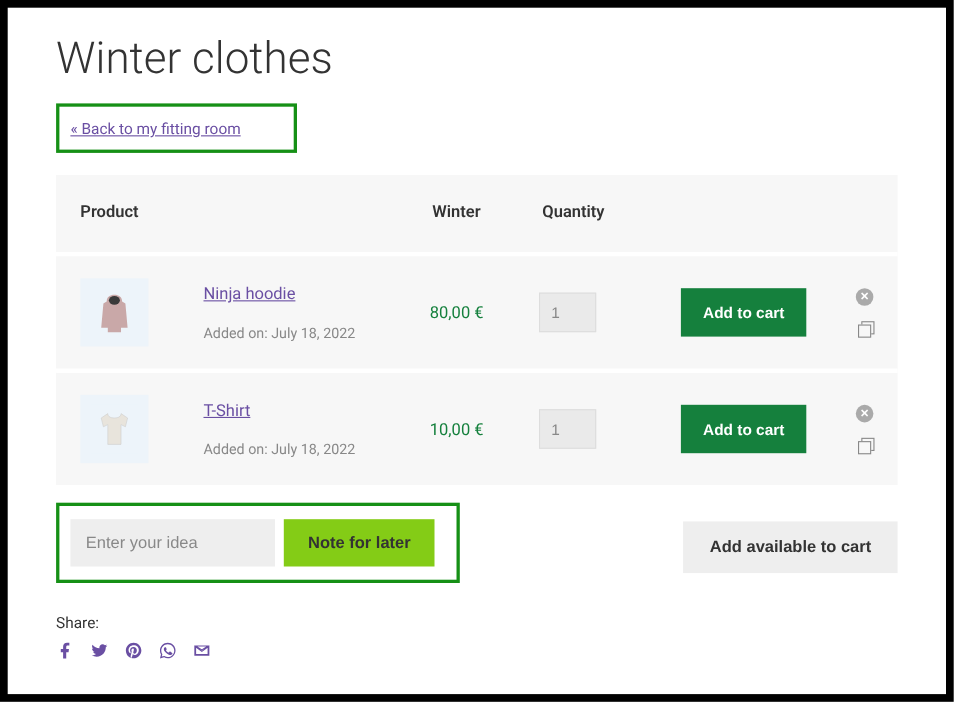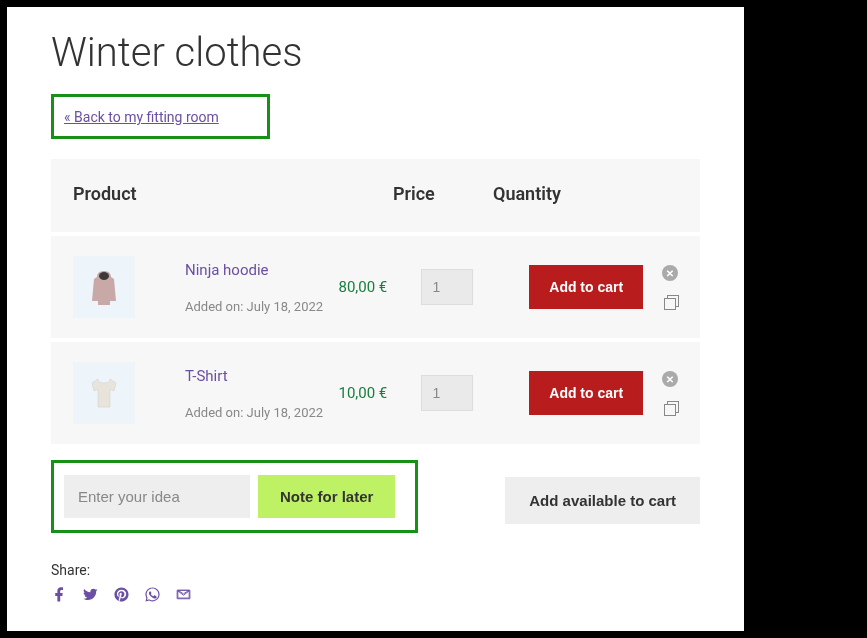--- a/index.html
+++ b/index.html
@@ -3,21 +3,21 @@
   <meta charset="utf-8">
   <style>
     * { box-sizing: border-box; margin: 0; padding: 0; }
     body {
       background: #000;
       font-family: -apple-system, BlinkMacSystemFont, "Segoe UI", Roboto, sans-serif;
       padding: 7px;
     }
     .page {
       background: #fff;
-      width: 737px;
+      width: 853px;
       height: 624px;
       padding: 22px 44px;
       position: relative;
     }
     h1 {
       font-size: 40px;
       font-weight: 300;
       color: #333;
       margin-bottom: 18px;
     }
@@ -35,21 +35,21 @@
     }
     .table-wrap {
       background: #f7f7f7;
       width: 100%;
     }
     .thead {
       display: flex;
       padding: 24px 22px 28px 22px;
       color: #333;
       font-weight: 600;
-      font-size: 18px;
+      font-size: 15px;
     }
     .col-product { width: 320px; }
     .col-price { width: 100px; }
     .col-qty { width: 130px; }
     .trow {
       display: flex;
       align-items: center;
       padding: 20px 22px;
       border-top: 4px solid #fff;
     }
@@ -60,20 +60,21 @@
       display: flex;
       align-items: center;
       justify-content: center;
       margin-right: 50px;
     }
     .product-info {
       flex: 1;
     }
     .product-name {
       color: #6a4fa3;
+      text-decoration: underline;
       font-size: 15px;
       cursor: pointer;
     }
     .added {
       color: #888;
       font-size: 13px;
       margin-top: 20px;
     }
     .price-cell {
       width: 100px;
@@ -89,21 +90,21 @@
       background: #eaeaea;
       border: 1px solid #ddd;
       padding: 0 10px;
       color: #888;
       font-size: 14px;
     }
     .action-cell {
       width: 160px;
     }
     .add-cart {
-      background: #b91c1c;
+      background: #15803d;
       color: #fff;
       border: none;
       padding: 14px 20px;
       font-size: 14px;
       font-weight: 600;
       cursor: pointer;
     }
     .icons-cell {
       flex: 1;
       display: flex;
@@ -164,21 +165,21 @@
     .idea-input {
       background: #eee;
       border: none;
       padding: 13px 14px;
       width: 186px;
       font-size: 15px;
       color: #555;
     }
     .idea-input::placeholder { color: #888; }
     .note-btn {
-      background: #bef264;
+      background: #84cc16;
       border: none;
       padding: 13px 22px;
       font-size: 15px;
       font-weight: 600;
       color: #333;
       cursor: pointer;
     }
     .add-available {
       background: #eee;
       border: none;
@@ -217,21 +218,21 @@
 <div class="page">
   <h1>Winter clothes</h1>
 
   <div class="back-link-box">
     <a class="back-link">« Back to my fitting room</a>
   </div>
 
   <div class="table-wrap">
     <div class="thead">
       <div class="col-product">Product</div>
-      <div class="col-price">Price</div>
+      <div class="col-price">Winter</div>
       <div class="col-qty">Quantity</div>
     </div>
 
     <div class="trow">
       <div class="col-product" style="display:flex;align-items:center;">
         <div class="thumb">
           <svg class="hoodie-svg" viewBox="0 0 48 48">
             <rect x="0" y="0" width="48" height="48" fill="#edf4fa"></rect>
             <path d="M24 8 C20 8 17 10 17 14 L14 16 L12 38 L18 38 L18 28 L18 42 L30 42 L30 28 L30 38 L36 38 L34 16 L31 14 C31 10 28 8 24 8 Z" fill="#c9a8a8"></path>
             <ellipse cx="24" cy="13" rx="5" ry="4" fill="#3a3a3a"></ellipse>

